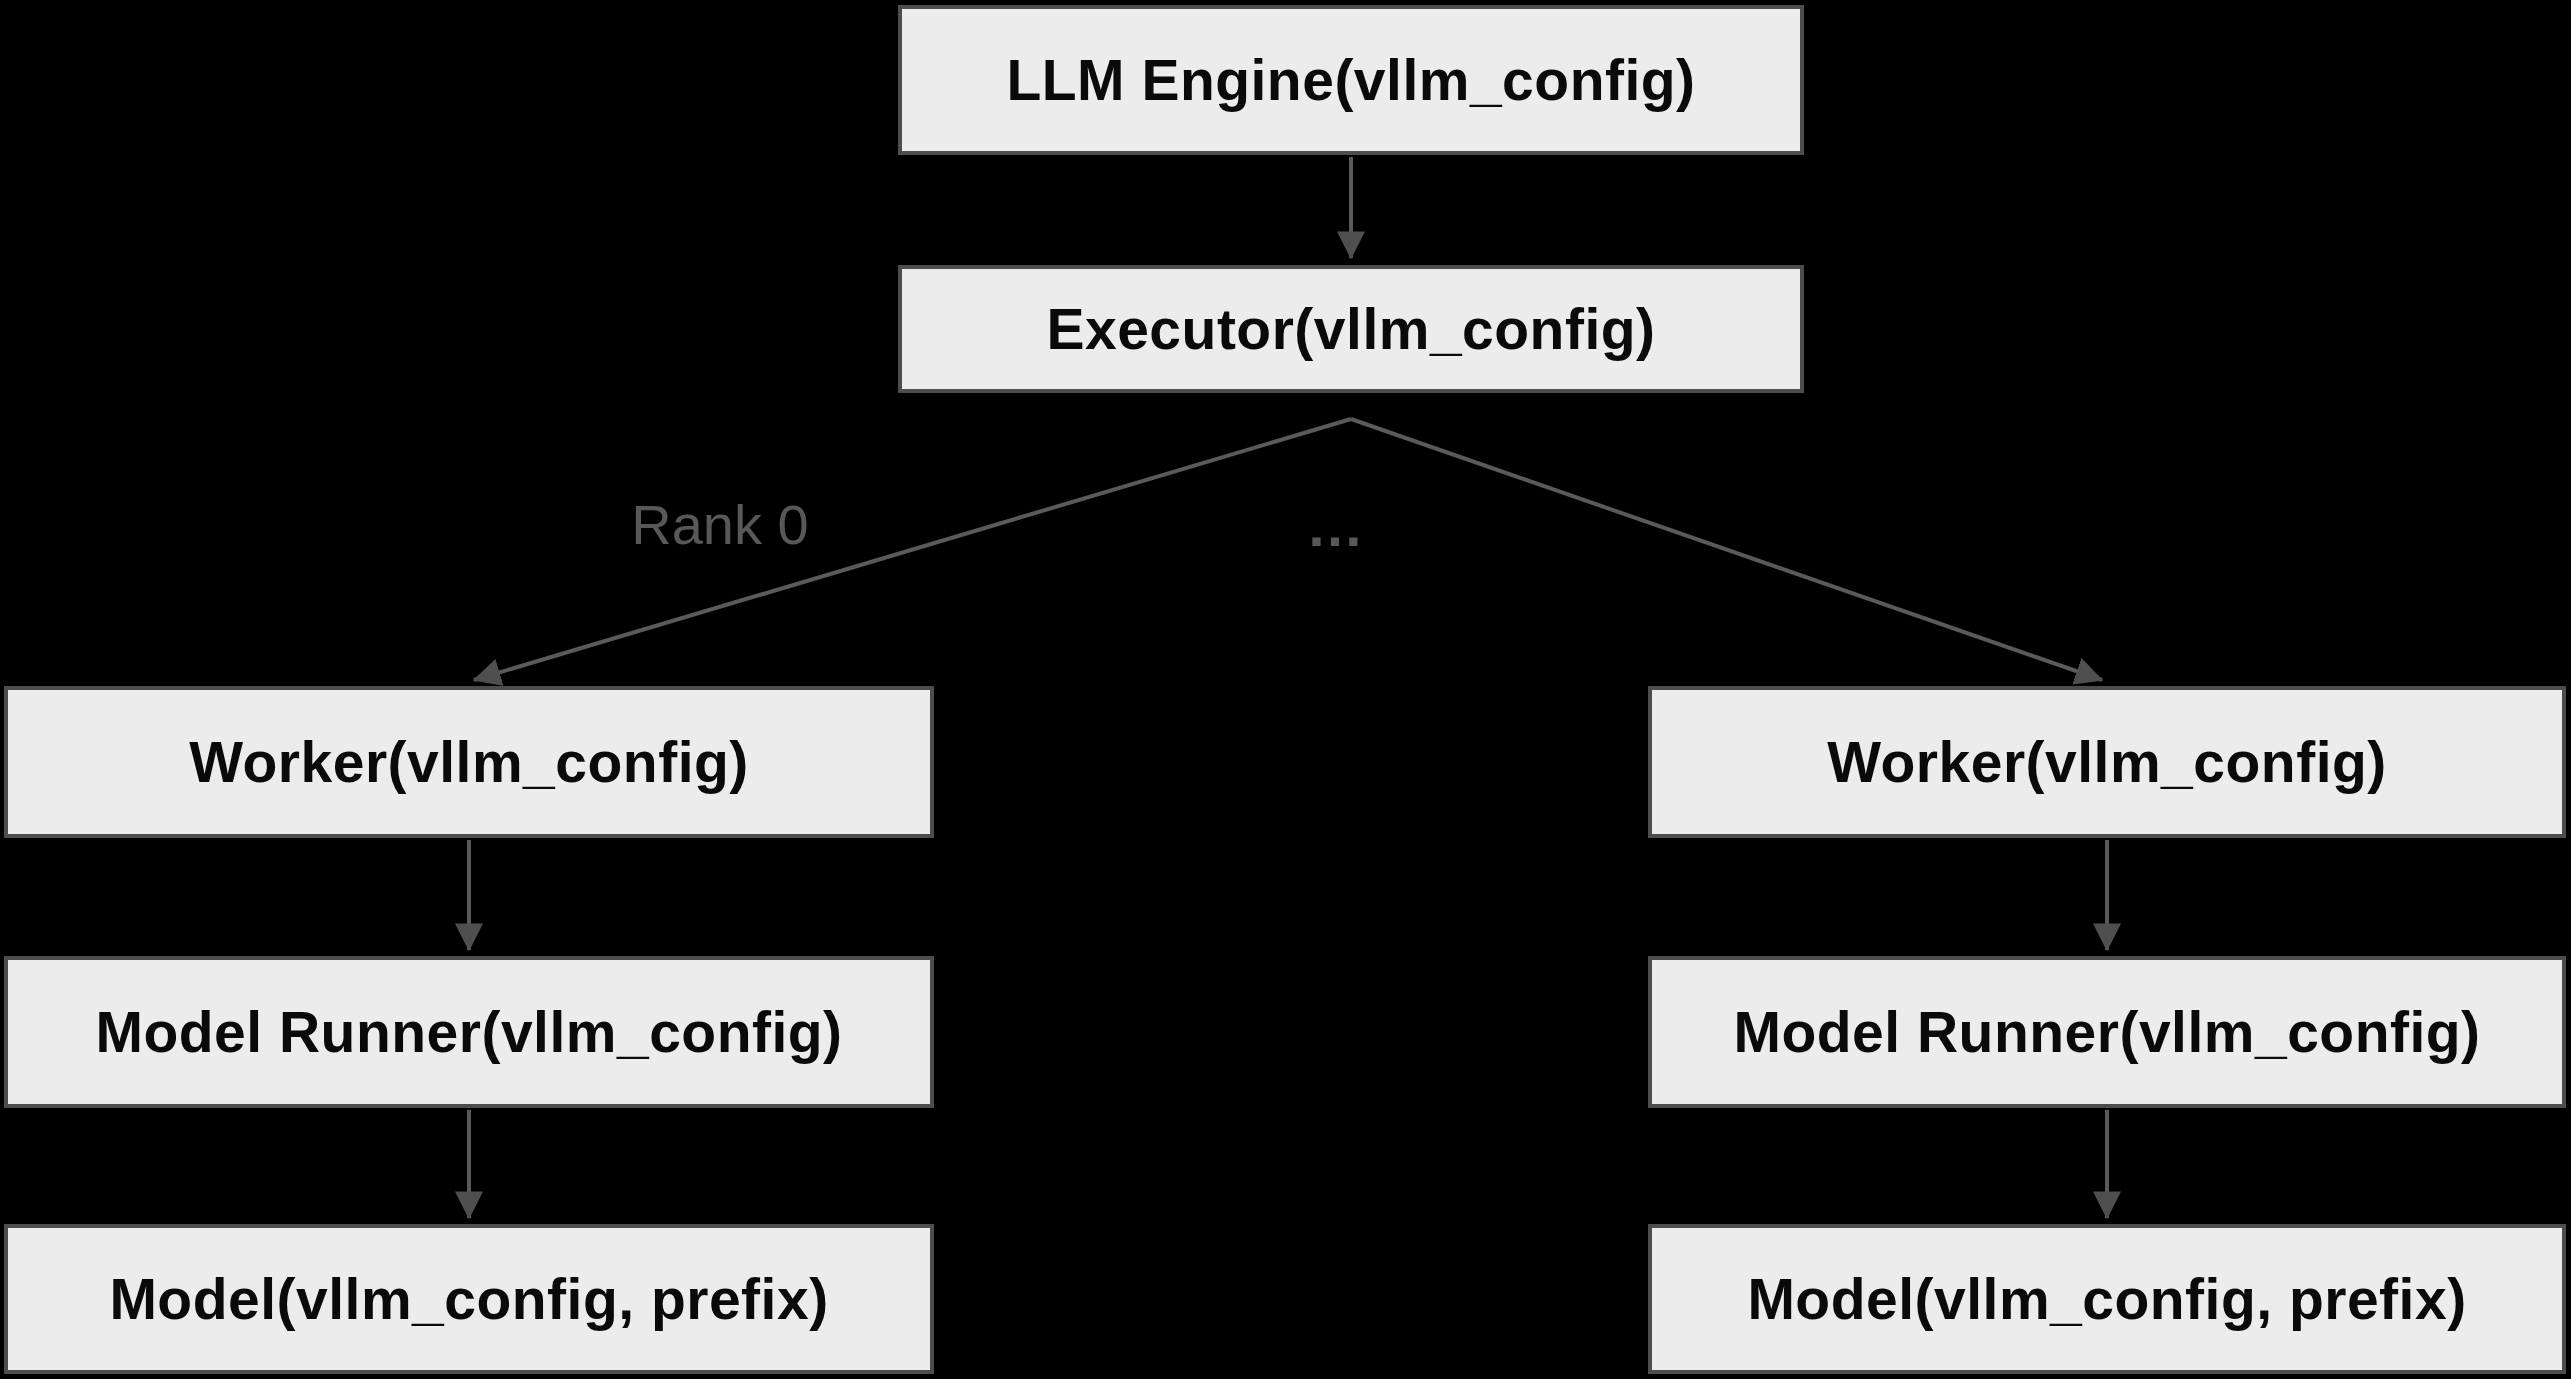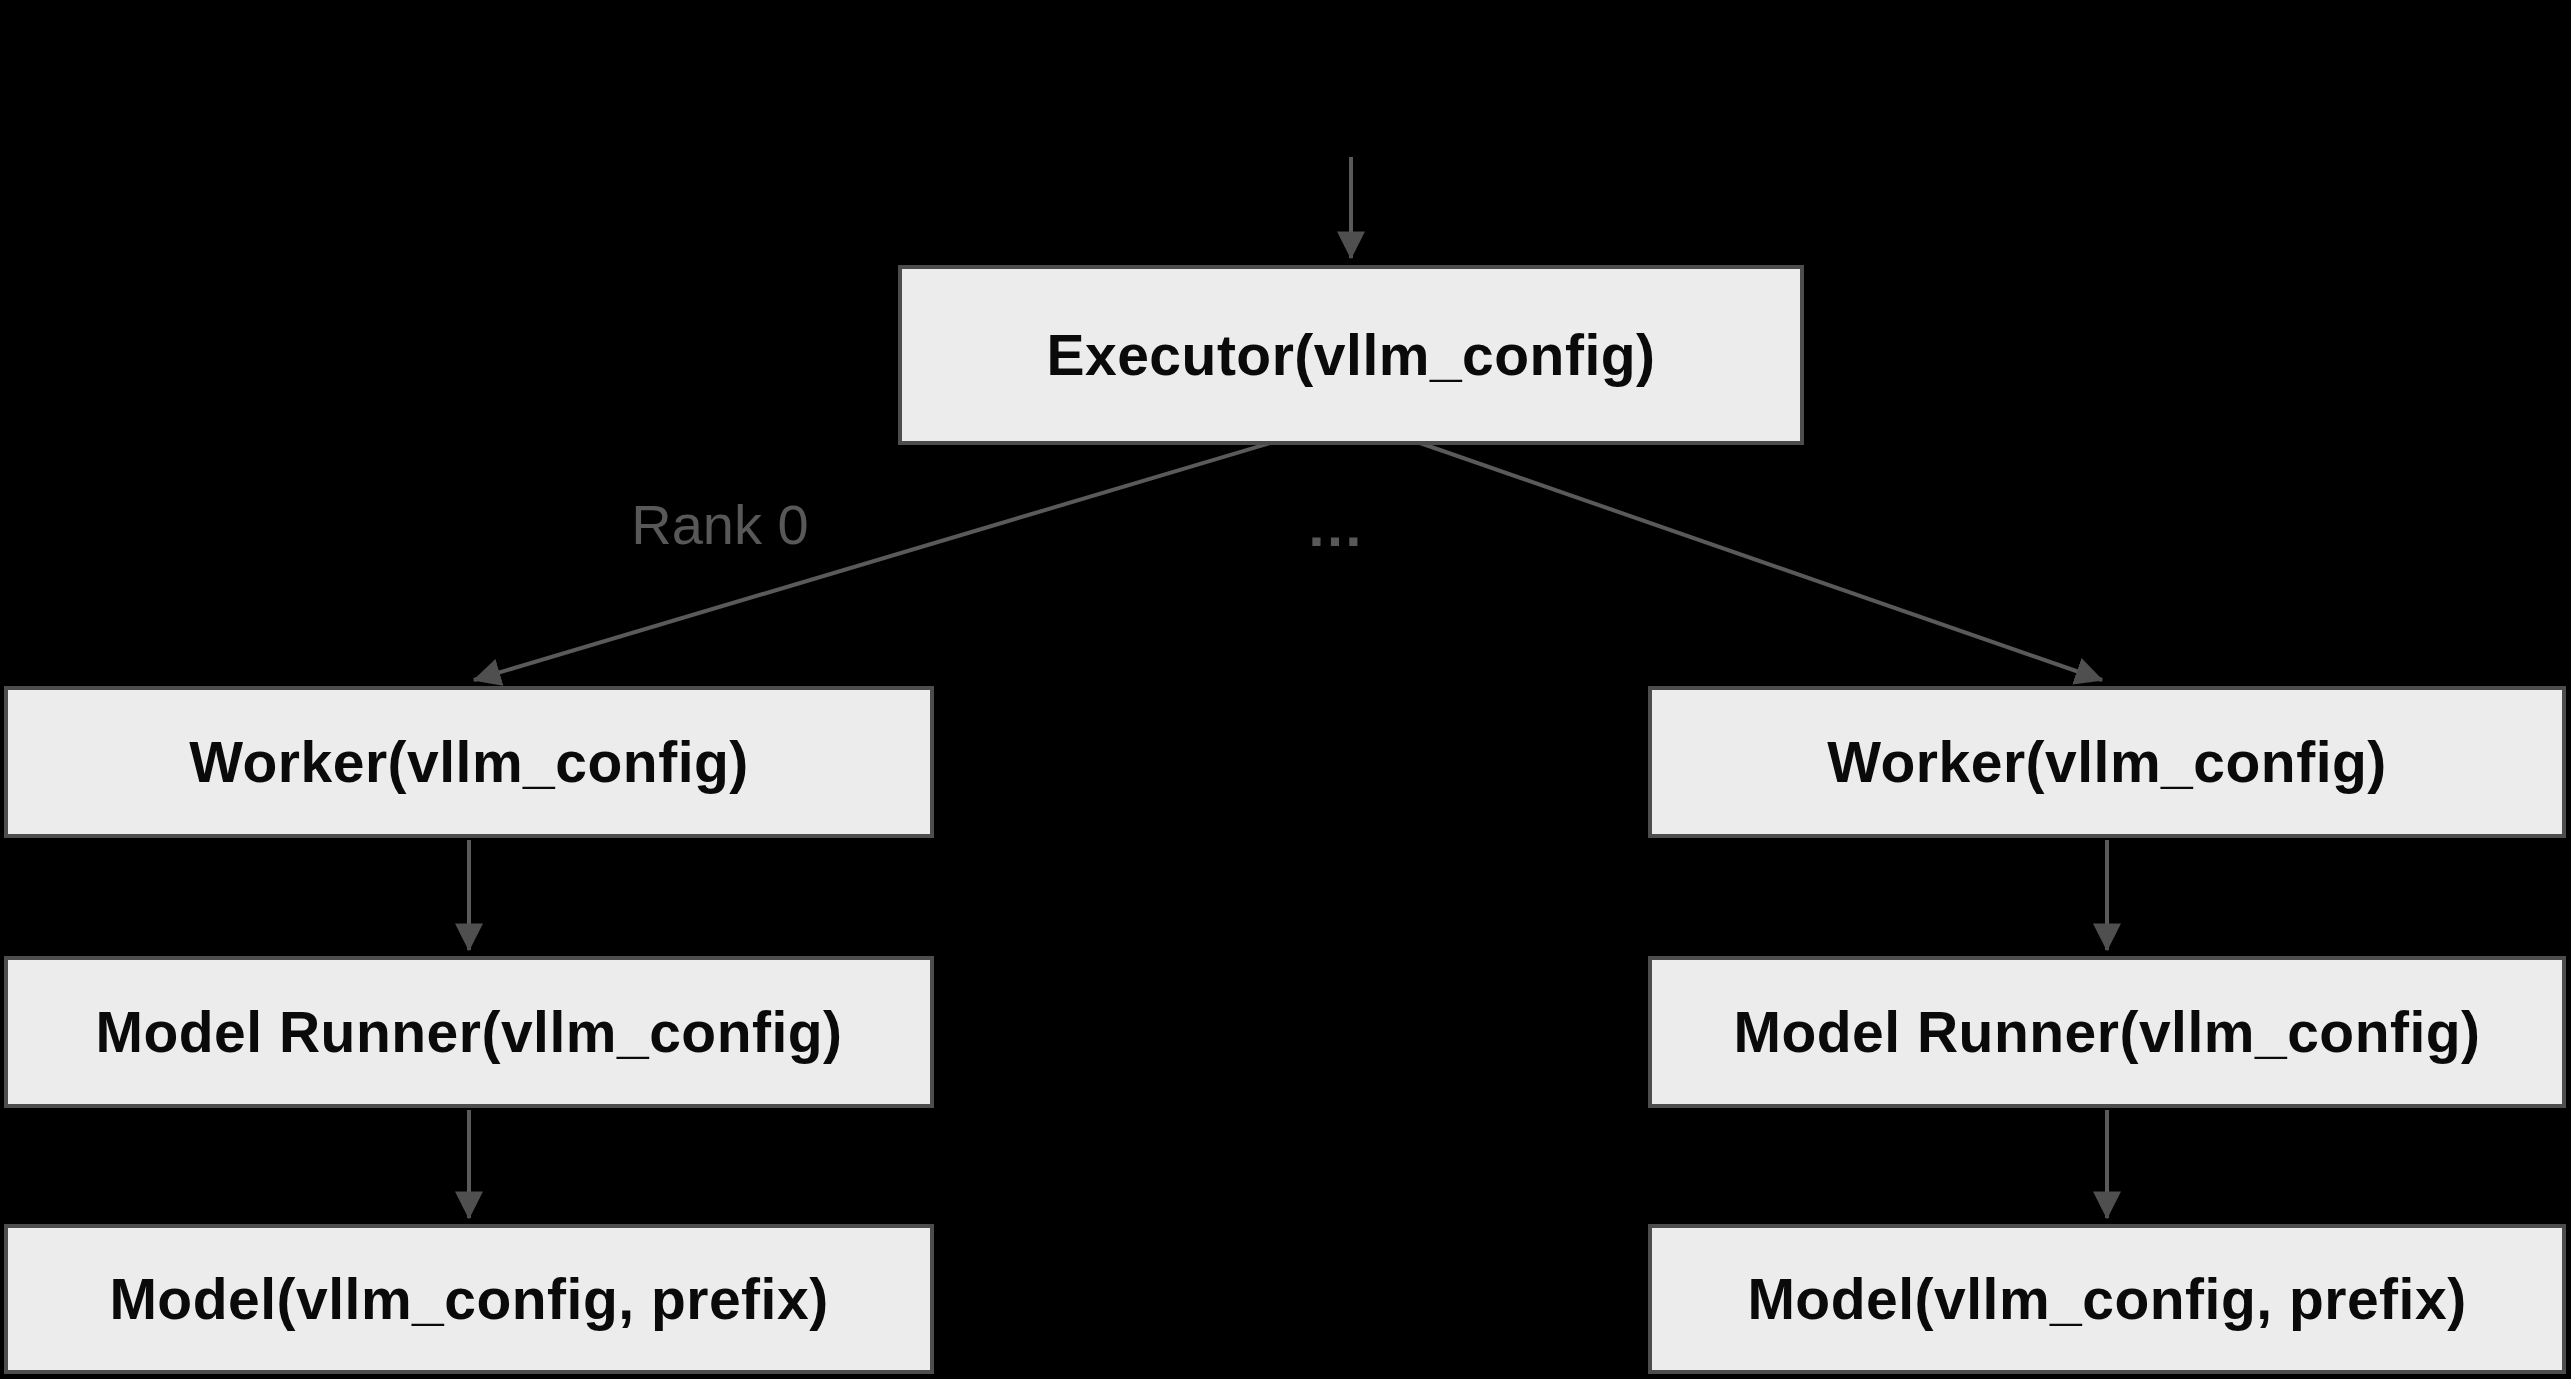--- a/index.html
+++ b/index.html
@@ -40,21 +40,21 @@
     color: var(--box-text, #0a0a0a);
     display: flex;
     align-items: center;
     justify-content: center;
     font-size: 57px;
     font-weight: 600;
     letter-spacing: 0.5px;
     white-space: nowrap;
   }
   #n-llm  { left: 898px;  top: 5px;    width: 906px; height: 150px; }
-  #n-exec { left: 898px;  top: 265px;  width: 906px; height: 180px; }
+  #n-exec { left: 898px;  top: 265px;  width: 906px; height: 128px; }
   #n-wl   { left: 4px;    top: 686px;  width: 930px; height: 152px; }
   #n-mrl  { left: 4px;    top: 956px;  width: 930px; height: 152px; }
   #n-ml   { left: 4px;    top: 1224px; width: 930px; height: 150px; }
   #n-wr   { left: 1648px; top: 686px;  width: 918px; height: 152px; }
   #n-mrr  { left: 1648px; top: 956px;  width: 918px; height: 152px; }
   #n-mr   { left: 1648px; top: 1224px; width: 918px; height: 150px; }
 
   .edge-label {
     position: absolute;
     color: var(--label-text, #585858);
@@ -80,20 +80,21 @@
     </defs>
     <line class="edge" x1="1351" y1="157" x2="1351" y2="258" marker-end="url(#ah)"></line>
     <line class="edge" x1="1351" y1="419" x2="474" y2="680" marker-end="url(#ah)"></line>
     <line class="edge" x1="1351" y1="419" x2="2102" y2="680" marker-end="url(#ah)"></line>
     <line class="edge" x1="469" y1="840" x2="469" y2="950" marker-end="url(#ah)"></line>
     <line class="edge" x1="469" y1="1110" x2="469" y2="1218" marker-end="url(#ah)"></line>
     <line class="edge" x1="2107" y1="840" x2="2107" y2="950" marker-end="url(#ah)"></line>
     <line class="edge" x1="2107" y1="1110" x2="2107" y2="1218" marker-end="url(#ah)"></line>
   </svg>
 
+  <div class="node" id="n-llm">LLM Engine(vllm_config)</div>
 
   <div class="node" id="n-exec">Executor(vllm_config)</div>
 
   <div class="edge-label" id="lbl-rank0">Rank 0</div>
 
   <div class="edge-label" id="lbl-dots">…</div>
 
 
   <div class="node" id="n-wl">Worker(vllm_config)</div>
 

